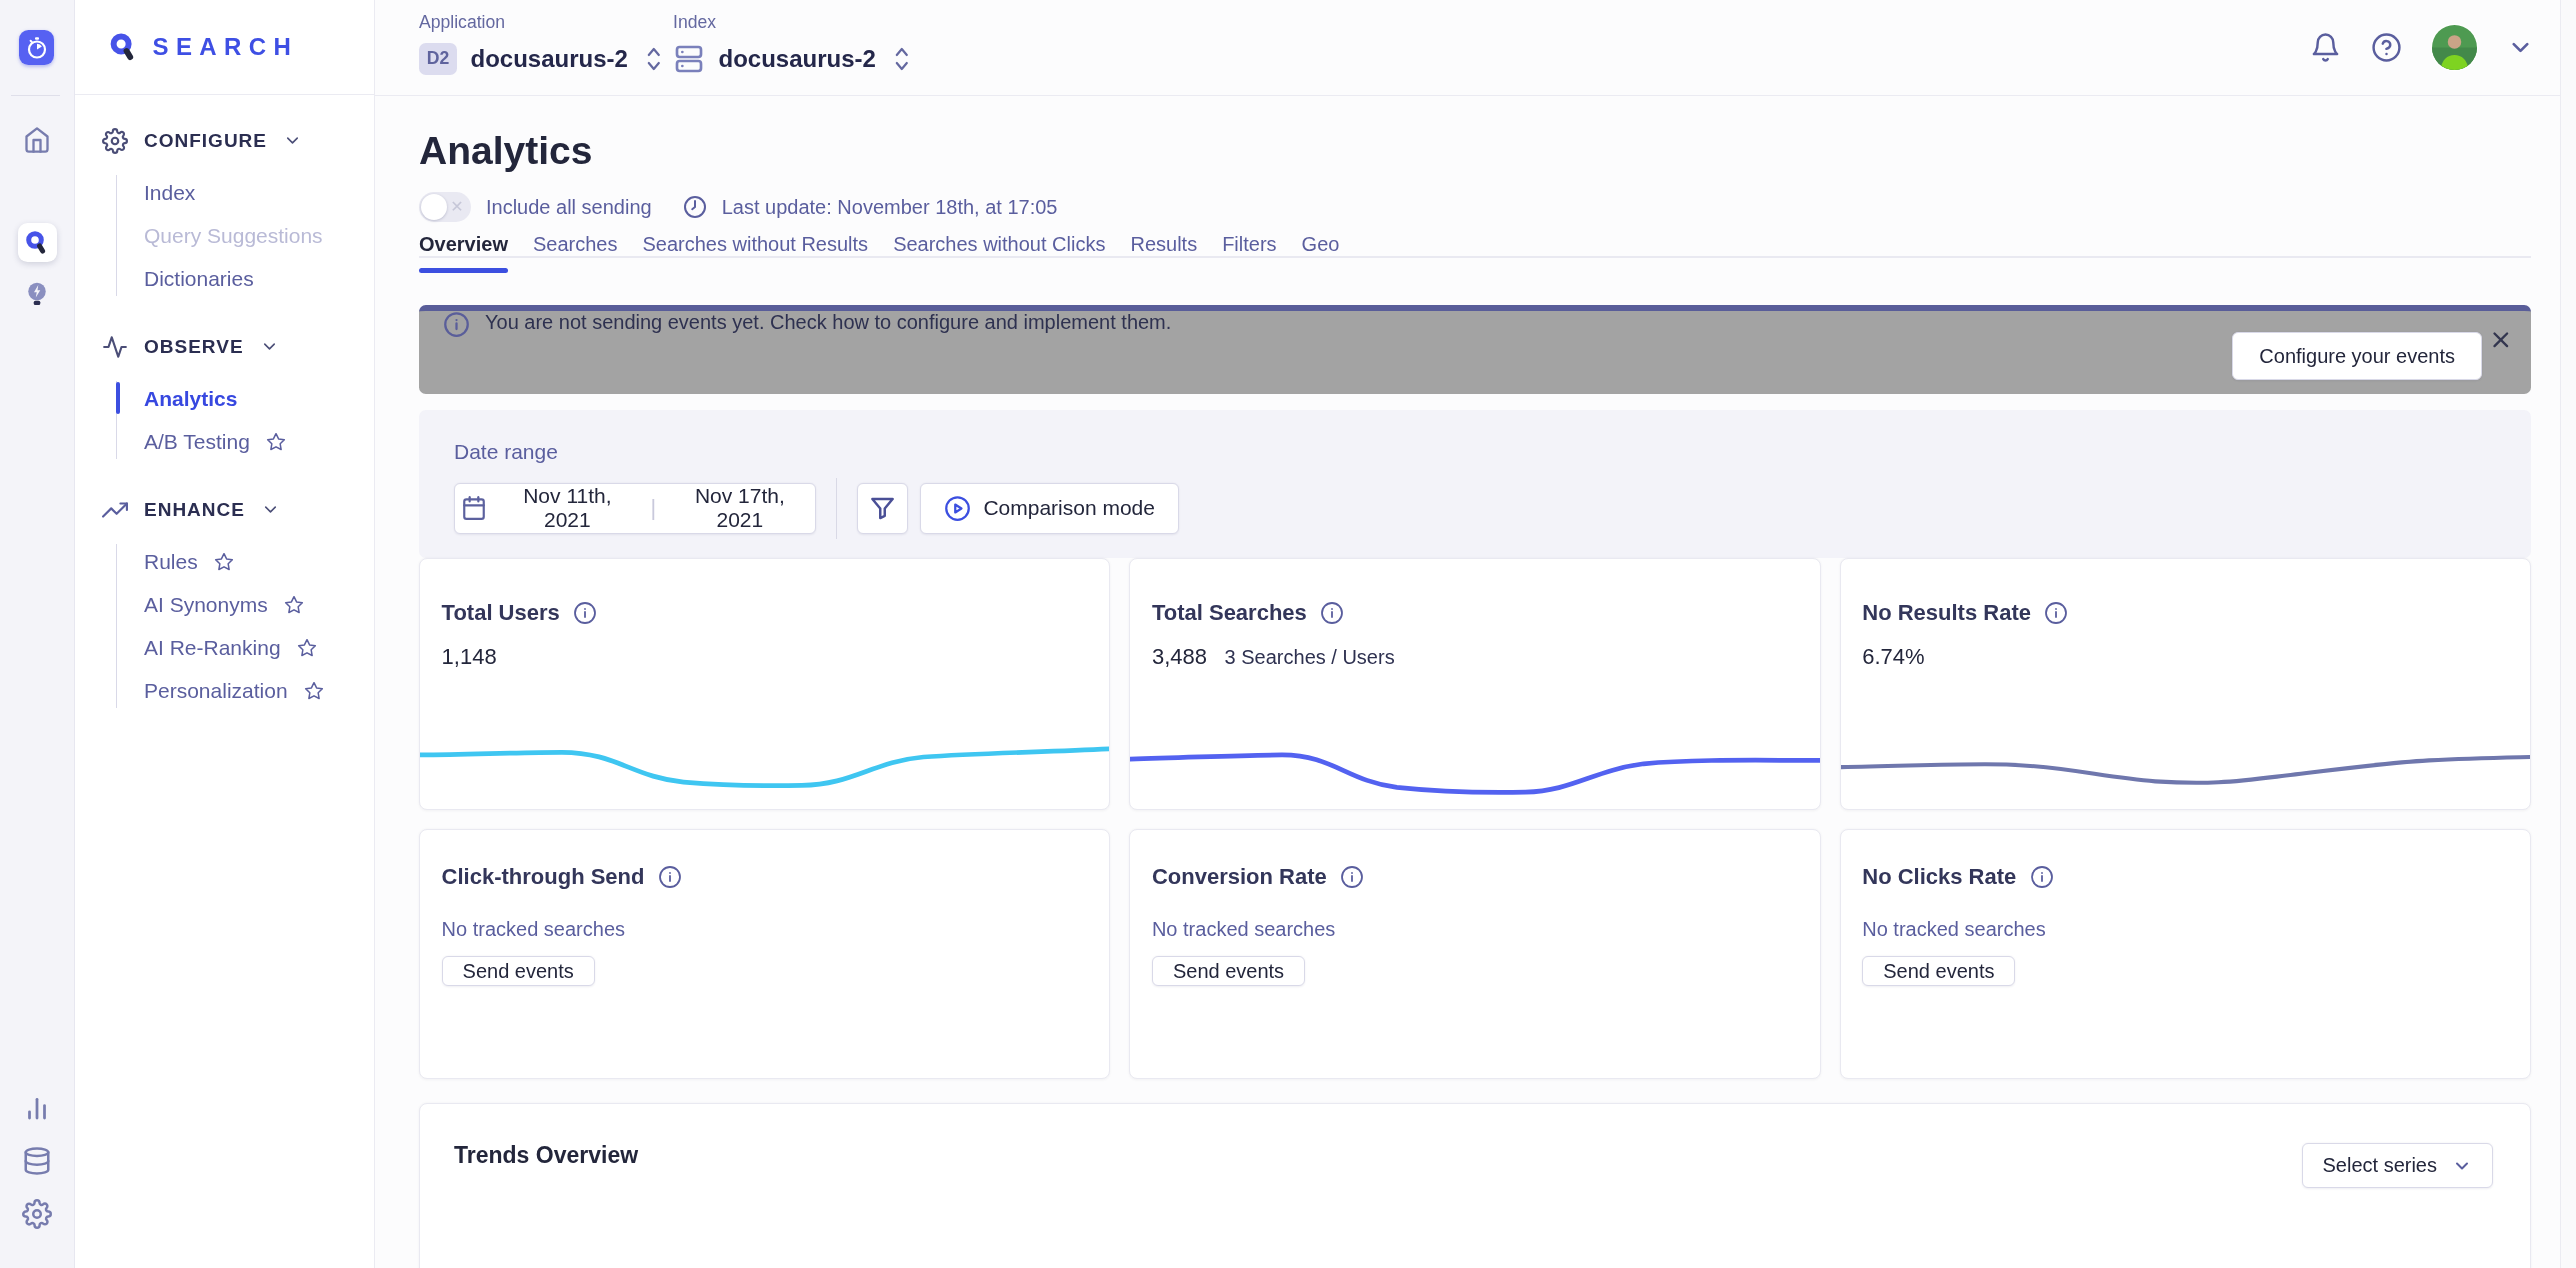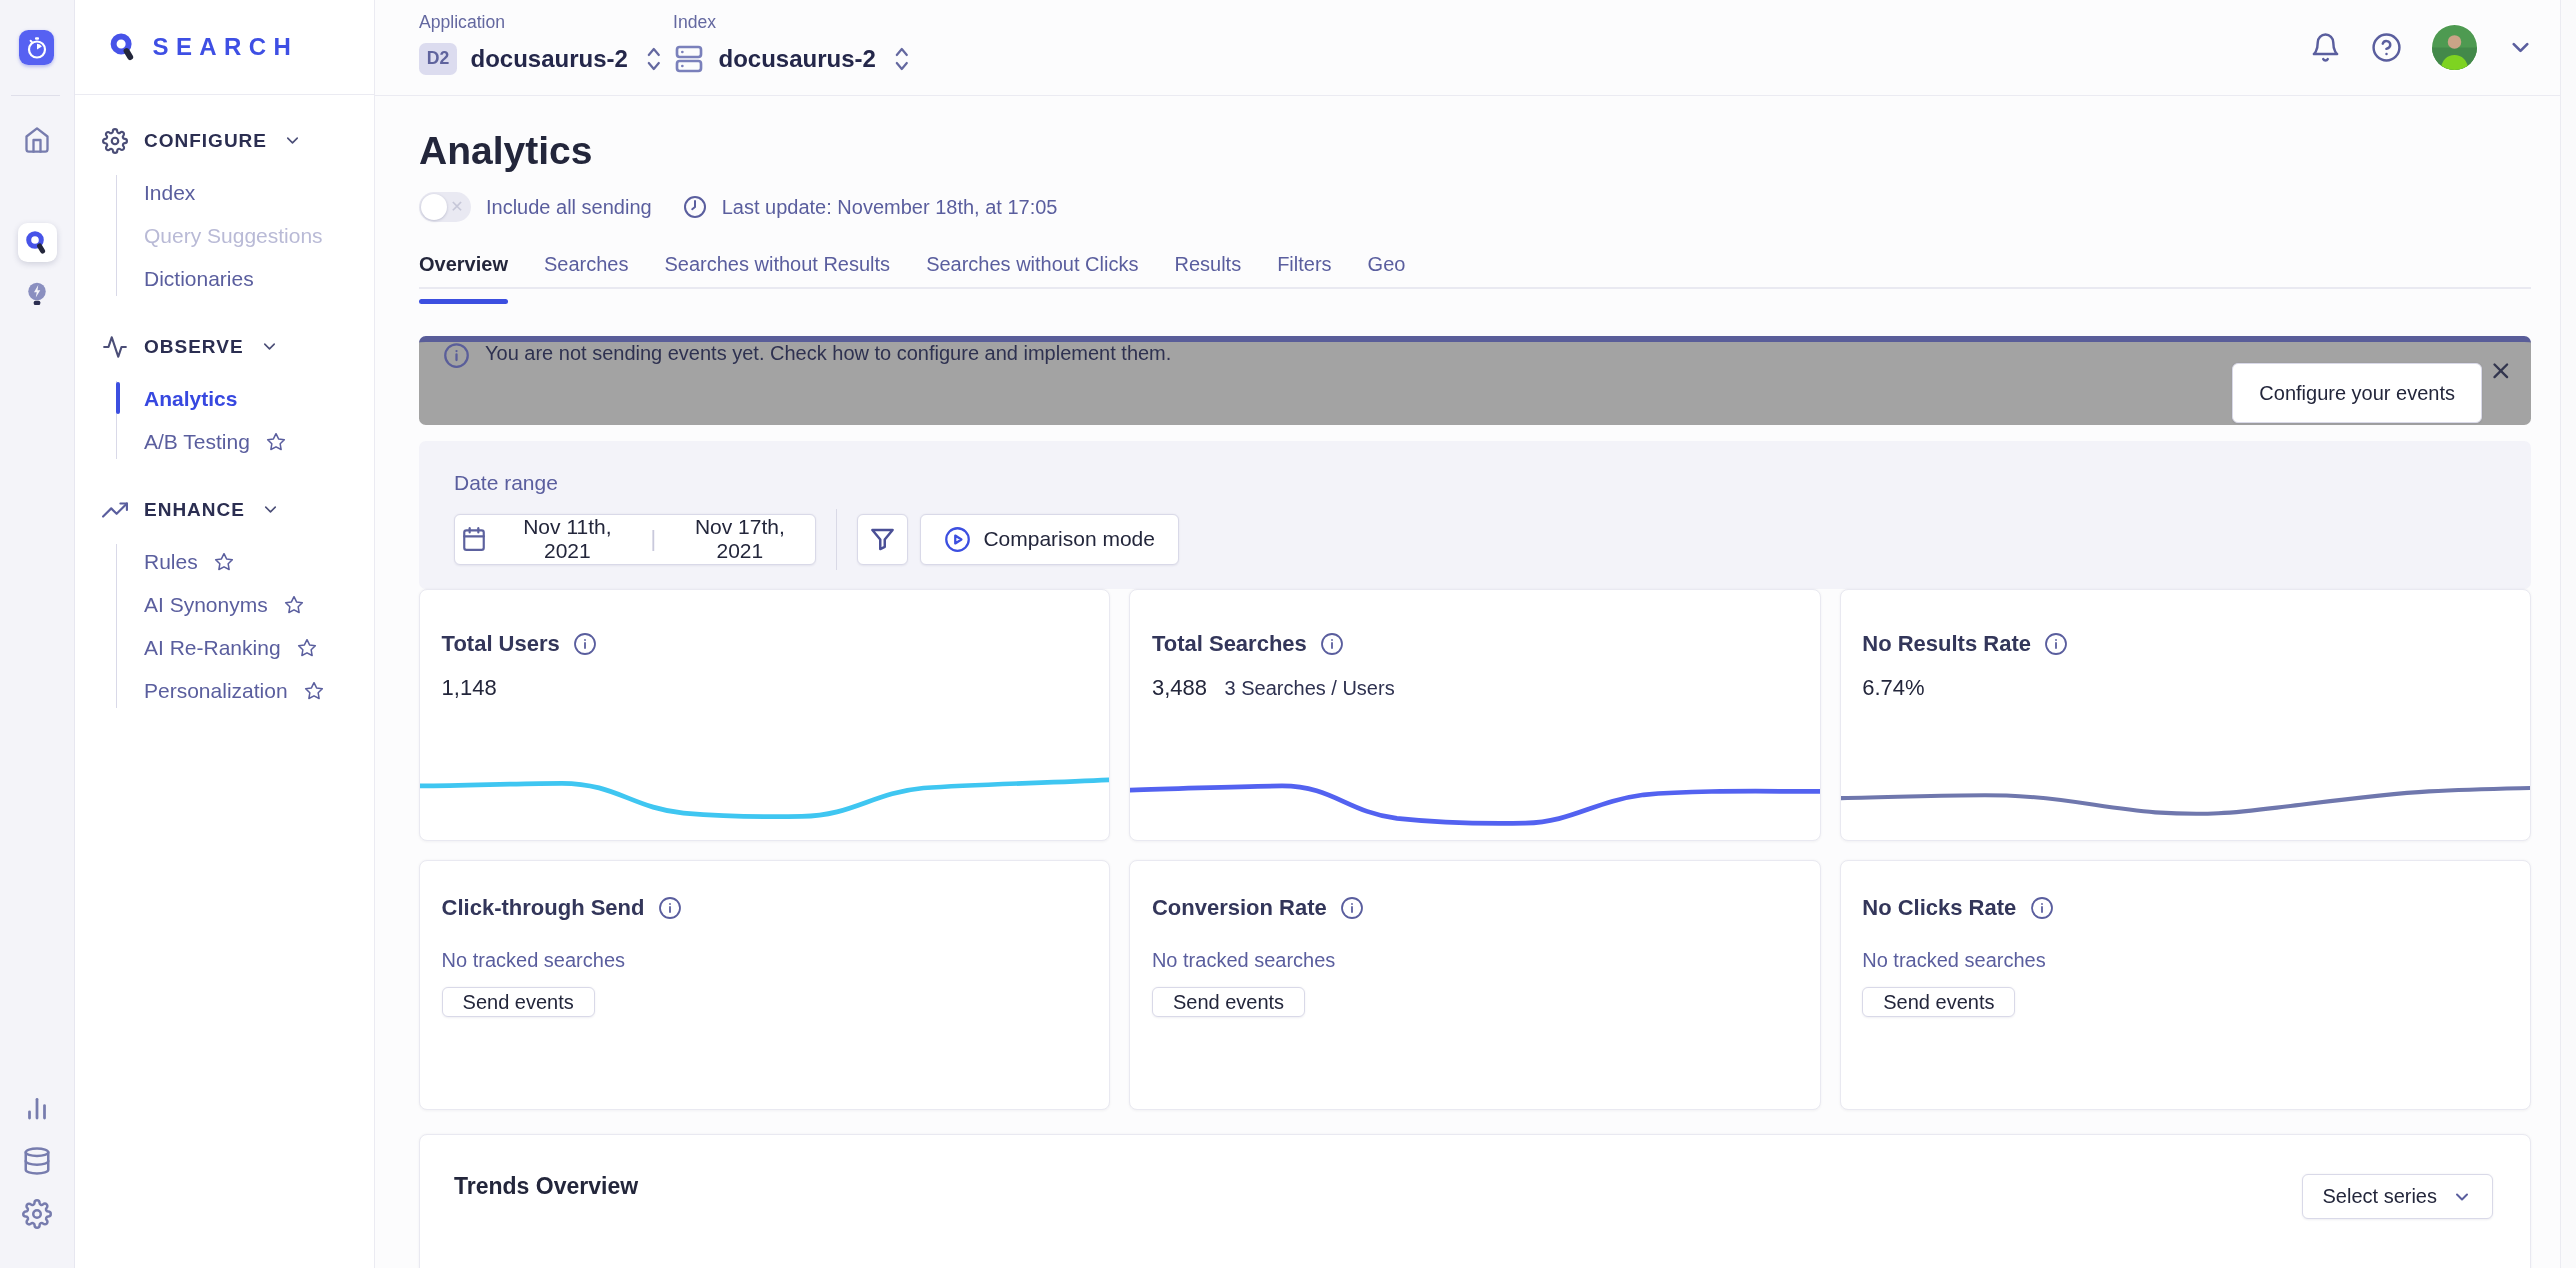--- a/index.html
+++ b/index.html
@@ -45,30 +45,30 @@
 
   .content{margin-left:45px;width:2112px;}
   h1.page-title{margin:35px 0 0;font-size:39px;line-height:39px;font-weight:700;color:#23263b;}
   .meta-row{margin-top:22px;height:30px;display:flex;align-items:center;gap:15px;}
   .toggle{width:52px;height:30px;background:#e9e9f2;border-radius:15px;position:relative;cursor:pointer;}
   .toggle .knob{position:absolute;left:2px;top:2px;width:26px;height:26px;background:#fff;border-radius:50%;box-shadow:0 0.7px 2.7px rgba(40,43,90,.25);}
   .toggle .off-x{position:absolute;right:7.4px;top:4.7px;font-size:16px;color:#c6c7d8;}
   .meta-text{font-size:20px;color:#5a5e9e;}
   .meta-clock{color:#5a5e9e;margin-left:16px;display:flex;}
 
-  .tabs{margin-top:31px;display:flex;gap:36px;height:34px;border-bottom:2px solid #e9e9f1;}
+  .tabs{display:flex;gap:25px;height:34px;border-bottom:2px solid #e9e9f1;align-items:flex-end;}
   .tab{position:relative;font-size:20px;color:#5a5e9e;cursor:pointer;white-space:nowrap;}
   .tab.active{color:#23263b;font-weight:700;}
   .tab.active::after{content:'';position:absolute;left:0;right:0;bottom:-17px;height:4.7px;background:#3c4fe0;border-radius:2.7px;}
 
   .banner{margin-top:47px;height:89px;background:#a3a3a3;border-top:6px solid #595d99;border-radius:6.8px;box-sizing:border-box;position:relative;display:flex;align-items:flex-start;padding-left:24px;gap:15px;}
   .banner-text{font-size:20px;color:#2e3150;}
   .banner-ic{color:#5a5e9a;display:flex;}
   .btn{background:#fff;border:0.7px solid #d9d9e8;border-radius:6px;box-shadow:0 0.7px 2px rgba(40,43,90,.08);display:inline-flex;align-items:center;justify-content:center;color:#23263b;cursor:pointer;box-sizing:border-box;}
-  .banner-btn{position:absolute;right:49px;top:21px;height:60px;padding:0 26px;font-size:20px;}
+  .banner-btn{position:absolute;right:49px;top:21px;height:48px;padding:0 26px;font-size:20px;}
   .banner-close{position:absolute;right:15px;top:13.5px;width:30px;height:30px;display:flex;align-items:center;justify-content:center;color:#33364f;cursor:pointer;}
 
   .date-panel{margin-top:16px;height:148px;background:#f3f3f9;border-radius:6.8px;box-sizing:border-box;padding:30px 0 0 35px;}
   .dp-label{font-size:21px;color:#5a5e9e;}
   .dp-row{margin-top:13.5px;display:flex;align-items:center;}
   .date-btn{height:51px;width:362px;font-size:21px;gap:12px;}
   .date-btn .cal{color:#5c619e;display:flex;}
   .date-sep{color:#c9c9dc;font-weight:300;margin:0 2.7px;font-size:21.6px;}
   .dp-div{width:1.4px;height:61px;background:#d9d9e6;margin:0 20px;}
   .funnel-btn{width:51px;height:51px;color:#4a4f96;margin-right:12px;}

